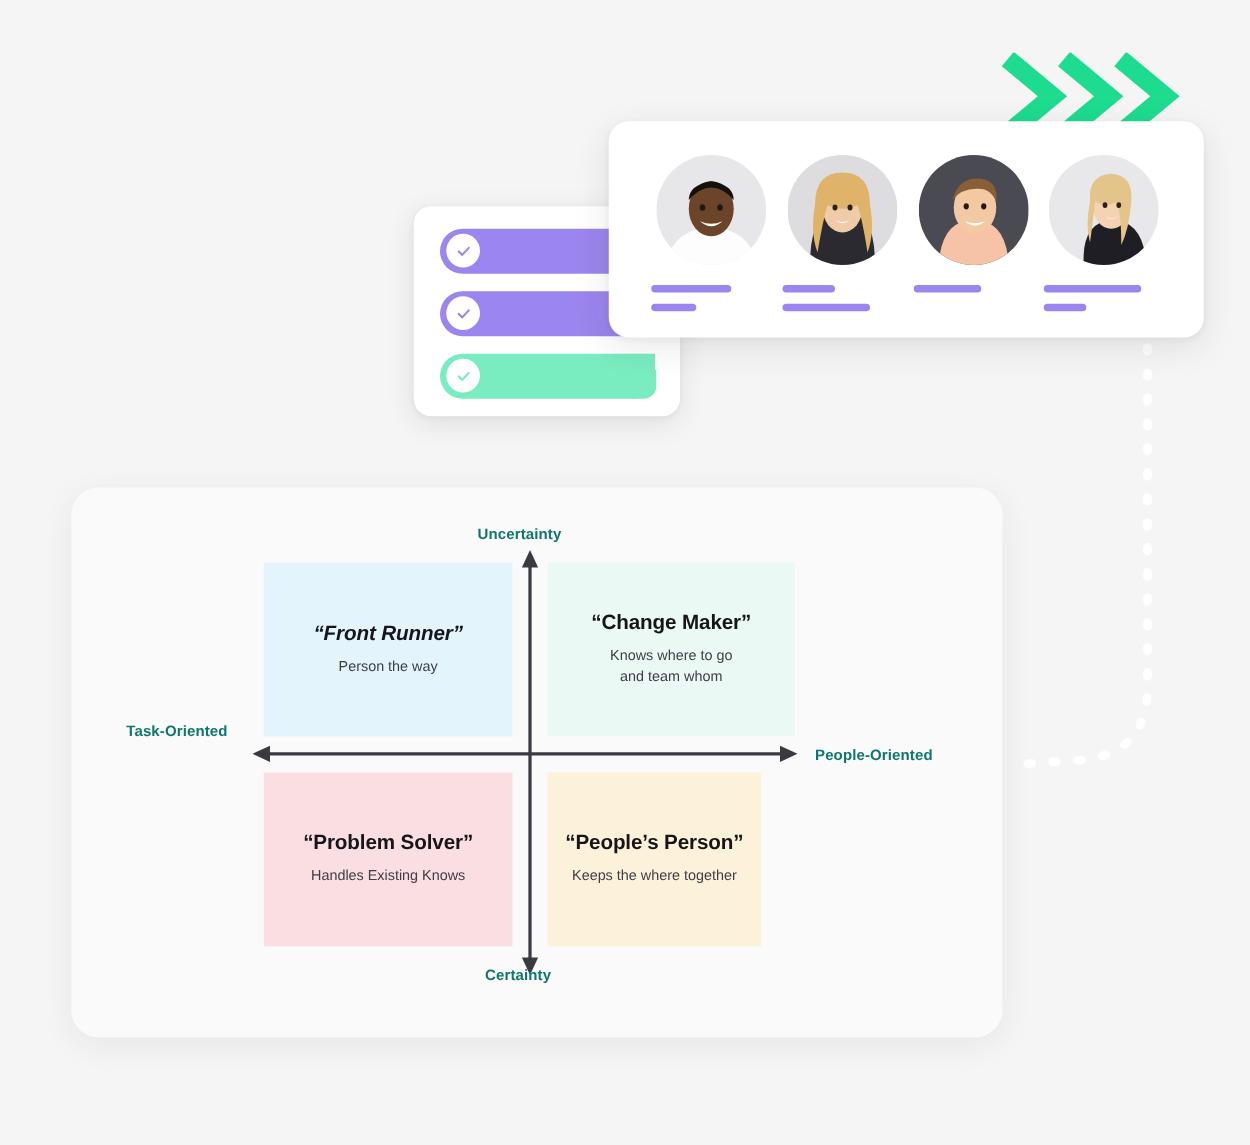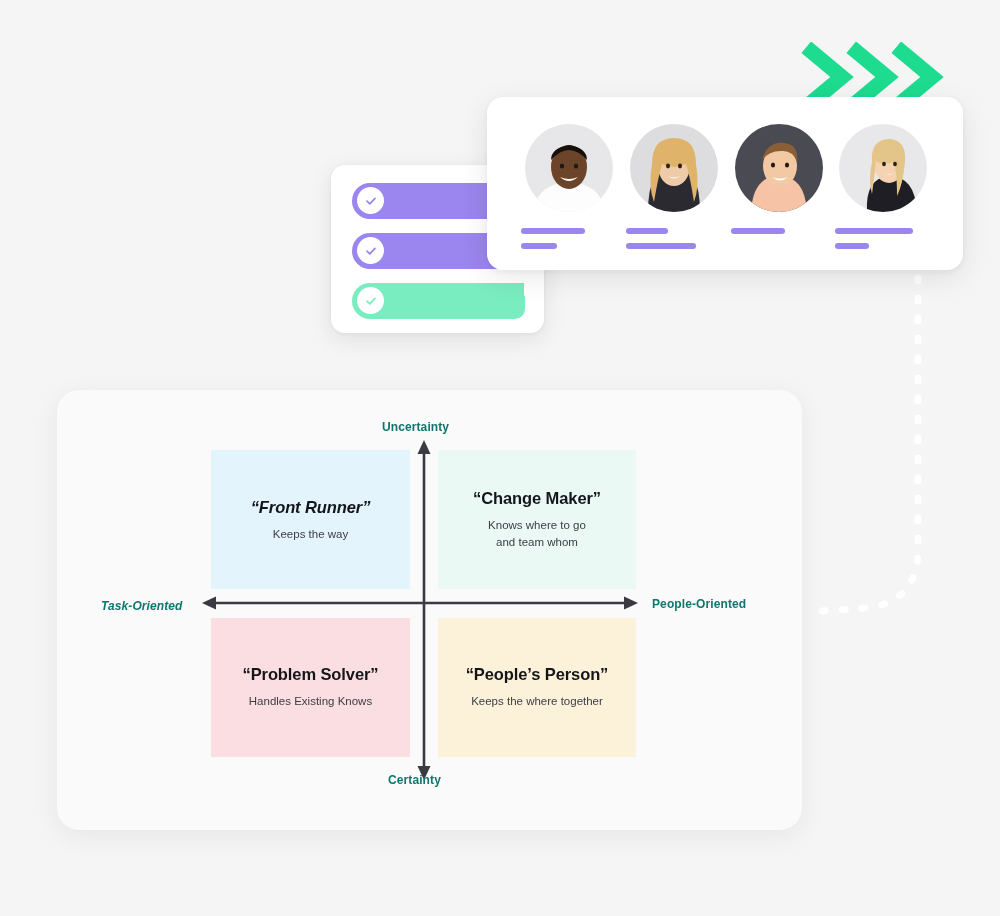--- a/index.html
+++ b/index.html
@@ -151,21 +151,21 @@
     font-size: 11.5px;
     color: #3d3d46;
     margin-top: 9px;
     line-height: 1.45;
     font-weight: 400;
   }
 
   .quad.front-runner  { left: 211px; top: 450px; width: 199px; height: 139px; background: #e3f4fd; }
   .quad.change-maker  { left: 438px; top: 450px; width: 198px; height: 139px; background: #ebf9f4; align-items: center; }
   .quad.problem-solver{ left: 211px; top: 618px; width: 199px; height: 139px; background: #fadee2; }
-  .quad.peoples-person{ left: 438px; top: 618px; width: 198px; height: 139px; background: #fcf2da; }
+  .quad.peoples-person{ left: 438px; top: 618px; width: 171px; height: 139px; background: #fcf2da; }
 
   .quad.front-runner .quad-title   { padding-top: 2px; font-style: italic; }
   .quad.change-maker .quad-sub     { margin-top: 9px; }
 
   
   .axes {
     position: absolute;
     left: 180px;
     top: 430px;
     width: 480px;
@@ -176,21 +176,21 @@
   .axis-label {
     position: absolute;
     font-size: 12px;
     font-weight: bold;
     color: #0f766e;
     letter-spacing: 0.1px;
     white-space: nowrap;
   }
   .axis-label.top    { left: 382px; top: 420px; }
   .axis-label.bottom { left: 388px; top: 773px; }
-  .axis-label.left   { left: 101px; top: 599px; font-style: italic; }
+  .axis-label.left   { left: 101px; top: 578px; }
   .axis-label.right  { left: 652px; top: 597px; }
 </style>
 </head>
 <body>
 
 <div id="stage">
 
   <svg class="dashed-path" viewBox="0 0 200 390" fill="none">
     <path d="M118 8 L118 300 Q118 352 66 358 L6 362" stroke="#ffffff" stroke-width="7" stroke-linecap="round" stroke-dasharray="3 17"></path>
   </svg>
@@ -299,21 +299,21 @@
         <div class="bar" style="width:34px;"></div>
       </div>
     </div>
 
   </div>
 
   <div class="matrix-card"></div>
 
   <div class="quad front-runner">
     <div class="quad-title">“Front Runner”</div>
-    <div class="quad-sub">Keeps the way</div>
+    <div class="quad-sub">Person the way</div>
   </div>
 
   <div class="quad change-maker">
     <div class="quad-title">“Change Maker”</div>
     <div class="quad-sub">
       <div>Knows where to go</div>
       <div>and team whom</div>
     </div>
   </div>
 

